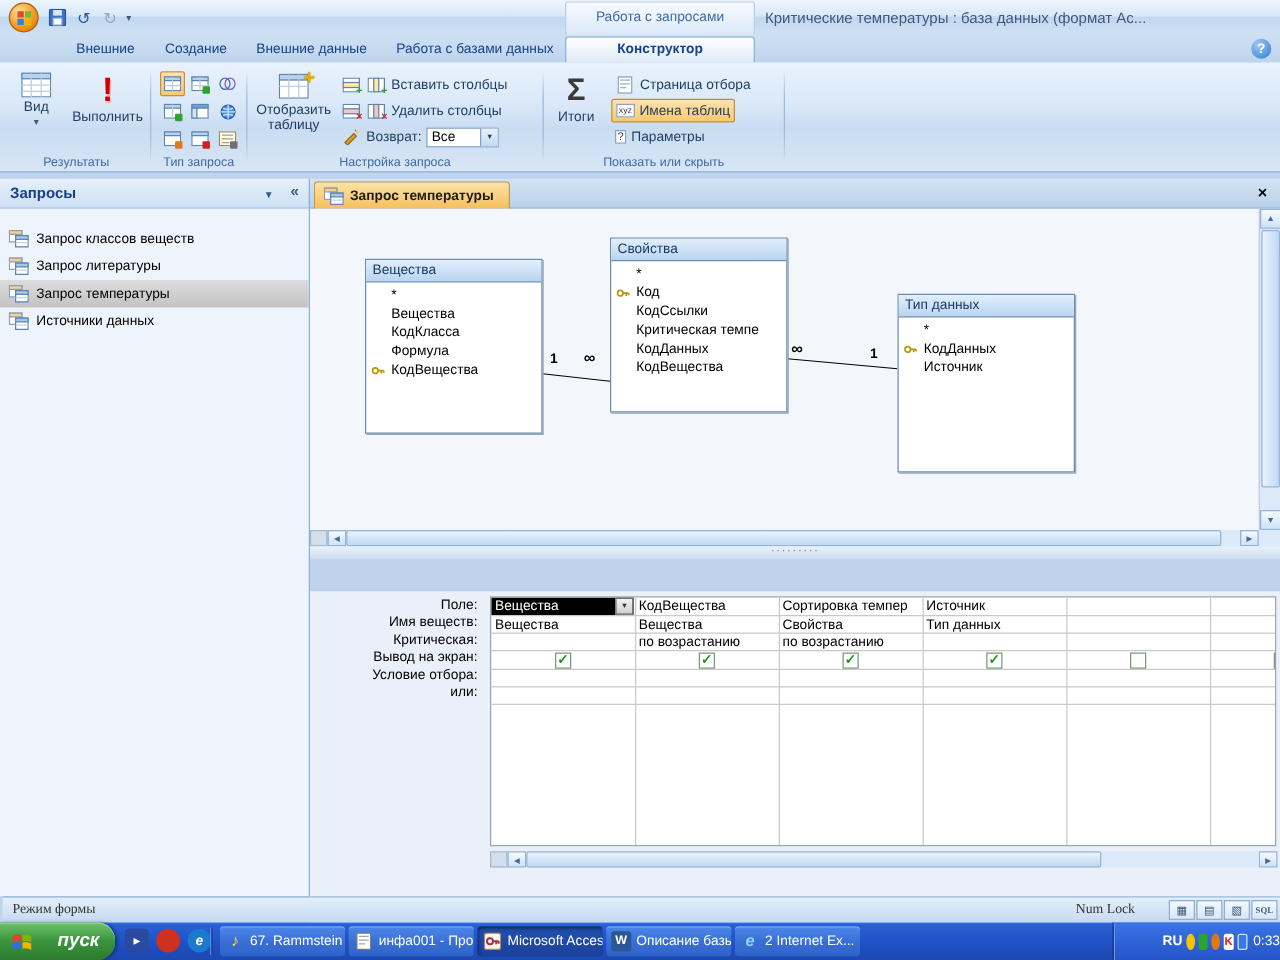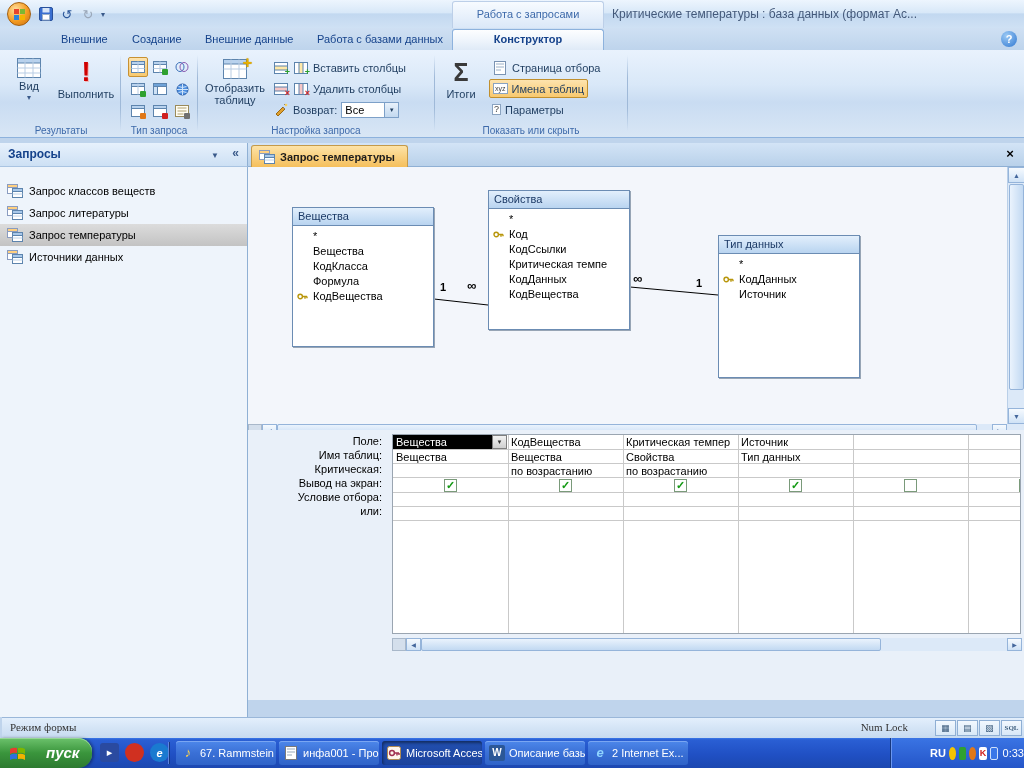--- a/index.html
+++ b/index.html
@@ -105,21 +105,21 @@
   .hs-btn{width:15px;height:13px;background:linear-gradient(#f6fafe,#cfe2f6);border:1px solid #95b4da;
     color:#44679c;font-size:6px;display:flex;align-items:center;justify-content:center;}
   .hs-track{flex:1;background:#dce9f8;position:relative;}
   .hs-thumb{position:absolute;top:0;height:13px;background:linear-gradient(#eaf3fd,#c2d9f2);
     border:1px solid #95b4da;border-radius:2px;}
   .hs-corner{width:17px;height:13px;background:#dce9f8;}
   .splitter{position:absolute;left:248px;top:437px;width:776px;height:10px;
     background:linear-gradient(#eaf2fb,#ccddf0);text-align:center;color:#7d8ea3;font-size:10px;line-height:7px;letter-spacing:1px;}
 
   
-  .gridpane{position:absolute;left:248px;top:430px;width:776px;height:270px;background:#e9f0f9;overflow:hidden;}
+  .gridpane{position:absolute;left:248px;top:473px;width:776px;height:270px;background:#e9f0f9;overflow:hidden;}
   .grid-labels{position:absolute;left:0;top:4px;width:140px;}
   .grid-labels div{height:14px;line-height:14px;text-align:right;padding-right:6px;color:#000;white-space:nowrap;}
   .grid-table{position:absolute;left:144px;top:4px;width:629px;height:200px;background:#fff;
     border:1px solid #9aa5b1;overflow:hidden;}
   .hline{position:absolute;left:0;width:100%;height:1px;background:#c9c9c9;}
   .vline{position:absolute;top:0;width:1px;height:100%;background:#c9c9c9;}
   .gcol{position:absolute;top:0;width:115px;height:100%;}
   .gcell{position:absolute;left:0;right:1px;height:14px;line-height:14px;padding-left:3px;
     white-space:nowrap;overflow:hidden;color:#000;}
   .fieldbox{position:absolute;left:0;right:1px;top:0;height:14px;display:flex;background:#000;color:#fff;}
@@ -531,21 +531,21 @@
       </div>
     <div class="hs-btn">▶</div>
     <div class="hs-corner"></div>
   </div>
 
   <div class="splitter">·········</div>
 
   <div class="gridpane">
     <div class="grid-labels">
       <div>Поле:</div>
-      <div>Имя таблиц:</div>
+      <div>Имя веществ:</div>
       <div>Критическая:</div>
       <div>Вывод на экран:</div>
       <div>Условие отбора:</div>
       <div>или:</div>
     </div>
 
     <div class="grid-table">
       <div class="hline" style="top:14px"></div>
         <div class="hline" style="top:28px"></div>
       <div class="hline" style="top:42px"></div>
@@ -571,21 +571,21 @@
       </div>
 
       <div class="gcol" style="left:115px">
         <div class="gcell" style="top:0">КодВещества</div>
         <div class="gcell" style="top:15px">Вещества</div>
         <div class="gcell" style="top:29px">по возрастанию</div>
         <div class="chk">✓</div>
       </div>
 
       <div class="gcol" style="left:230px">
-        <div class="gcell" style="top:0">Критическая темпер</div>
+        <div class="gcell" style="top:0">Сортировка темпер</div>
         <div class="gcell" style="top:15px">Свойства</div>
         <div class="gcell" style="top:29px">по возрастанию</div>
         <div class="chk">✓</div>
       </div>
 
       <div class="gcol" style="left:345px">
         <div class="gcell" style="top:0">Источник</div>
         <div class="gcell" style="top:15px">Тип данных</div>
         <div class="gcell" style="top:29px"></div>
         <div class="chk">✓</div>

